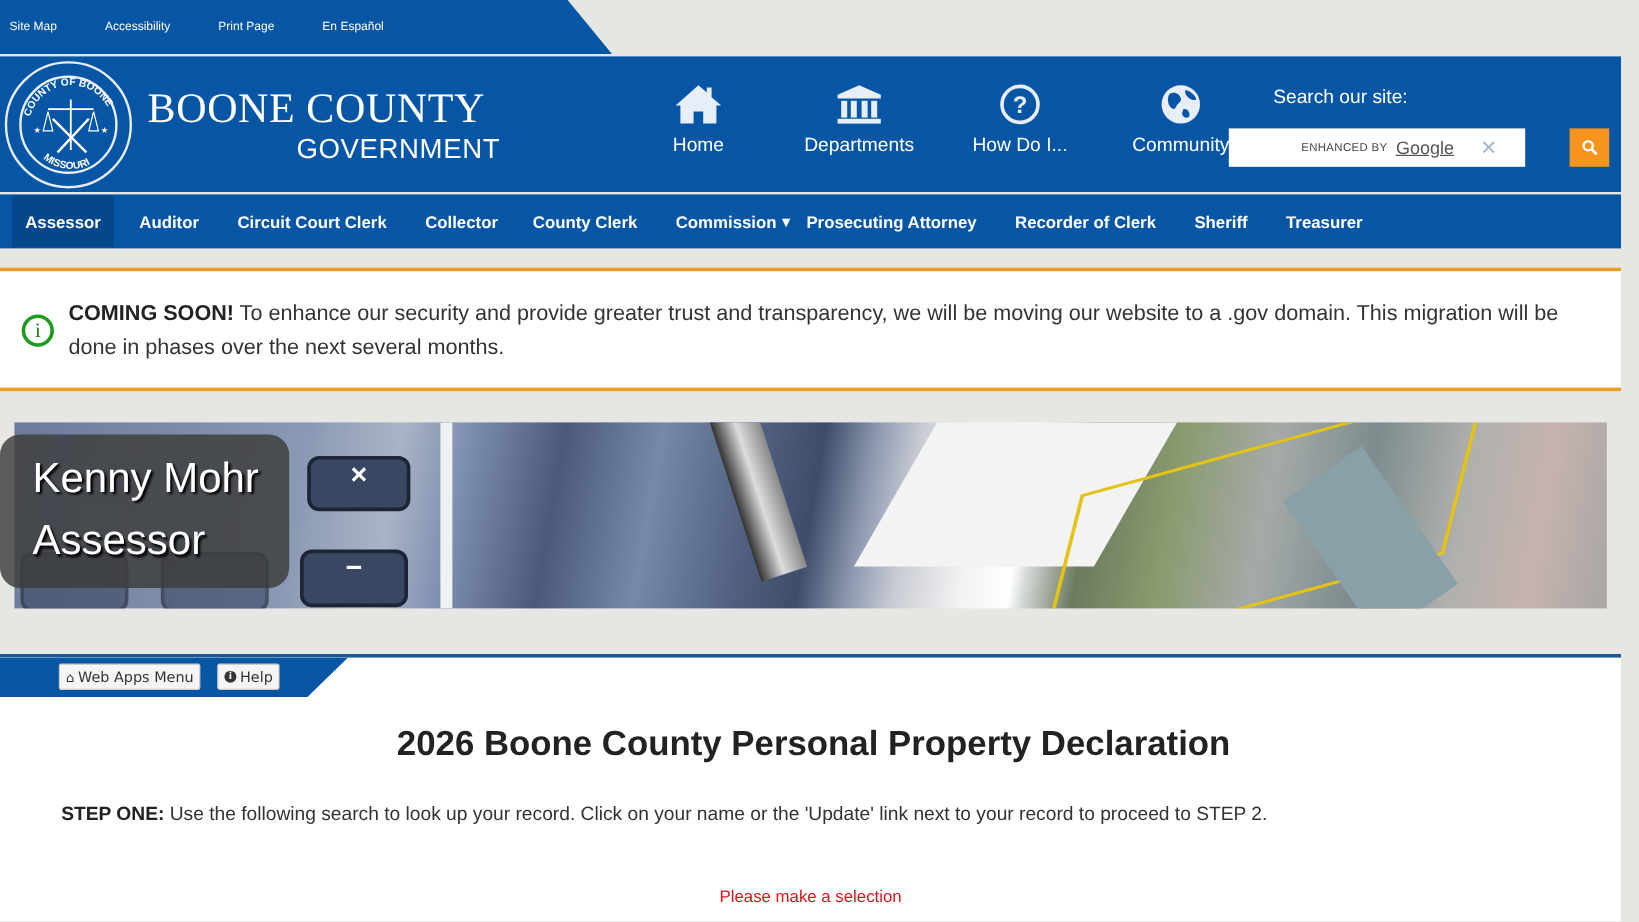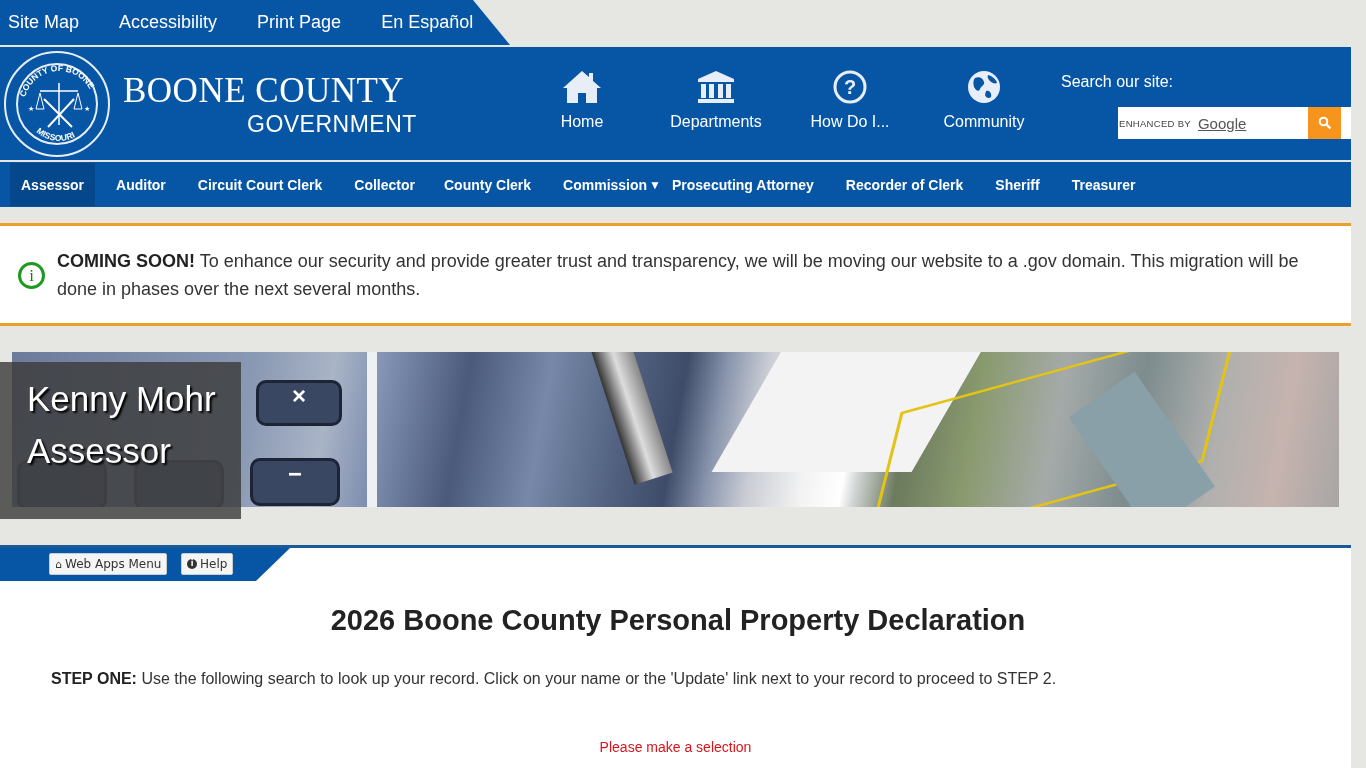--- a/index.html
+++ b/index.html
@@ -2,37 +2,37 @@
 <html><head>
 <meta charset="utf-8">
 <style>
   * { box-sizing: border-box; margin: 0; padding: 0; }
   html, body { width: 1366px; height: 768px; overflow: hidden; }
   body { background: #e6e6e3; font-family: "Liberation Sans", sans-serif; position: relative; }
 
   
   .utility-bar { position: absolute; left: 0; top: 0; width: 510px; height: 45px; background: #0756a6;
     clip-path: polygon(0 0, 473px 0, 510px 45px, 0 45px); display: flex; align-items: center; }
-  .utility-bar a { color: #fff; font-size: 18px; text-decoration: none; margin-left: 8px; margin-right: 32px; text-align: center; }
+  .utility-bar a { color: #fff; font-size: 10px; text-decoration: none; margin-left: 8px; margin-right: 32px; text-align: center; }
   .utility-bar a:first-child { margin-left: 8px; }
 
   
   .header { position: absolute; left: 0; top: 47px; width: 1351px; height: 113px; background: #0756a6; }
   .seal { position: absolute; left: 4px; top: 4px; width: 106px; height: 106px; border-radius: 50%;
     border: 2px solid #e8eef8; }
   .seal-inner { position: absolute; left: 10px; top: 10px; width: 82px; height: 82px; border-radius: 50%; border: 2px solid #e8eef8; }
   .seal svg { position: absolute; left: 0; top: 0; }
   .brand-title { position: absolute; left: 123px; top: 24px; color: #fff; font-family: "Liberation Serif", serif; font-size: 35px; letter-spacing: 0.5px; }
   .brand-sub { position: absolute; left: 247px; top: 64px; color: #fff; font-size: 23px; letter-spacing: 0.5px; }
 
   .main-nav { position: absolute; top: 22px; display: flex; flex-direction: column; align-items: center; color: #fff; }
   .main-nav .lbl { font-size: 16px; margin-top: 8px; }
 
   .search-label { position: absolute; left: 1061px; top: 26px; color: #fff; font-size: 16px; }
-  .search-box { position: absolute; left: 1118px; top: 60px; width: 247px; height: 32px; background: #fff; display: flex; align-items: center; }
+  .search-box { position: absolute; left: 1024px; top: 60px; width: 247px; height: 32px; background: #fff; display: flex; align-items: center; justify-content: center; }
   .search-box .enh { font-size: 9.5px; color: #444; margin-left: 1px; letter-spacing: 0.3px; }
   .search-box .google { font-size: 15px; color: #555; margin-left: 7px; text-decoration: underline; }
   .search-box .clear { position: absolute; right: 24px; top: 3px; color: #9fb6cf; font-size: 22px; }
   .search-btn { position: absolute; left: 1308px; top: 60px; width: 33px; height: 32px; background: #f7941d; display: flex; align-items: center; justify-content: center; }
 
   
   .dept-nav { position: absolute; left: 0; top: 162px; width: 1351px; height: 45px; background: #0756a6; display: flex; align-items: center; padding-left: 10px; }
   .dept-nav .item { color: #fff; font-weight: bold; font-size: 14px; height: 43px; display: flex; align-items: center; padding: 0 11px; margin-right: 10px; }
   .dept-nav .item.active { background: #05478b; margin-right: 10px; }
   .dept-nav .caret { font-size: 12px; margin-left: 2px; }
@@ -44,21 +44,21 @@
   .alert .text { position: absolute; left: 57px; top: 21px; width: 1270px; font-size: 18px; color: #333; line-height: 28px; }
   .alert .text b { color: #222; }
 
   
   .banner { position: absolute; left: 12px; top: 352px; width: 1327px; height: 155px; overflow: hidden;
     background: linear-gradient(100deg, #6c7b9a 0%, #8998b3 18%, #a9b4c6 24%, #7f8fb0 28%, #4b5a7b 34%, #7788a8 40%, #51617f 46%, #3e4c69 50%, #8995ad 53%, #c9ccd4 56%, #f2f2f2 60%, #ffffff 63%, #d3d6d7 64%, #6c7a5e 67%, #8a9a6e 72%, #a5aaa9 78%, #7d8c8e 84%, #b0b0ae 90%, #c6b3ae 95%, #a8a6a5 100%); }
   .banner .key { position: absolute; border-radius: 10px; background: #3a4762; border: 3px solid #1c2436; }
   .banner .paper { position: absolute; left: 740px; top: -20px; width: 200px; height: 140px; background: #f3f3f3; transform: skewX(-30deg); }
   .banner .lot { position: absolute; left: 890px; top: 10px; width: 300px; height: 150px; border: 3px solid #e3c316; transform: skewX(-30deg) rotate(-18deg); }
   .banner .building { position: absolute; left: 1090px; top: 30px; width: 80px; height: 140px; background: #8aa0a8; transform: rotate(-35deg); }
-  .banner-overlay { position: absolute; left: 0; top: 362px; width: 241px; height: 157px; background: rgba(60,60,60,0.82); }
+  .banner-overlay { position: absolute; left: 0; top: 362px; width: 241px; height: 128px; background: rgba(60,60,60,0.82); border-radius: 17px; }
   .banner-overlay .name { position: absolute; left: 27px; top: 17px; color: #fff; font-size: 35px; text-shadow: 2px 2px 2px #000; }
   .banner-overlay .role { position: absolute; left: 27px; top: 69px; color: #fff; font-size: 35px; text-shadow: 2px 2px 2px #000; }
 
   
   .content { position: absolute; left: 0; top: 545px; width: 1351px; height: 223px; background: #fff; border-top: 3px solid #1c5a97; }
   .apps-bar { position: absolute; left: 0; top: 0; width: 290px; height: 33px; background: #0756a6; clip-path: polygon(0 0, 290px 0, 256px 33px, 0 33px); }
   .apps-btn { position: absolute; top: 5px; height: 22px; background: #f5f5f5; border: 1px solid #ccc; border-radius: 2px; font-family: "DejaVu Sans", sans-serif; font-size: 12px; color: #333; display: flex; align-items: center; padding: 0 5px; }
   .page-title { position: absolute; left: 0; top: 56px; width: 1356px; text-align: center; font-size: 29px; font-weight: bold; color: #222; }
   .step { position: absolute; left: 51px; top: 119px; font-size: 16px; color: #333; line-height: 24px; }
   .step b { color: #222; }

